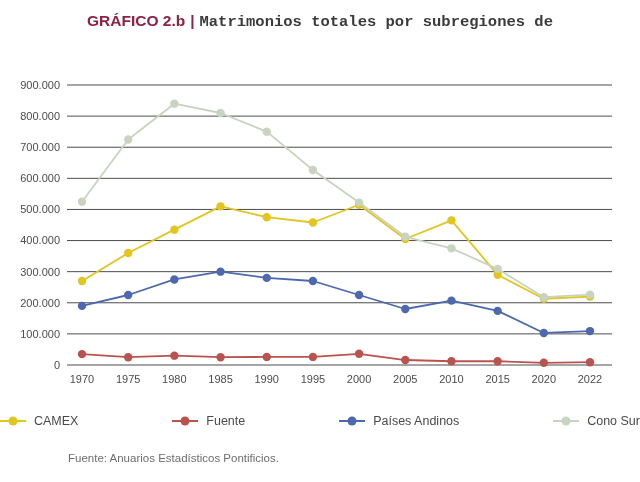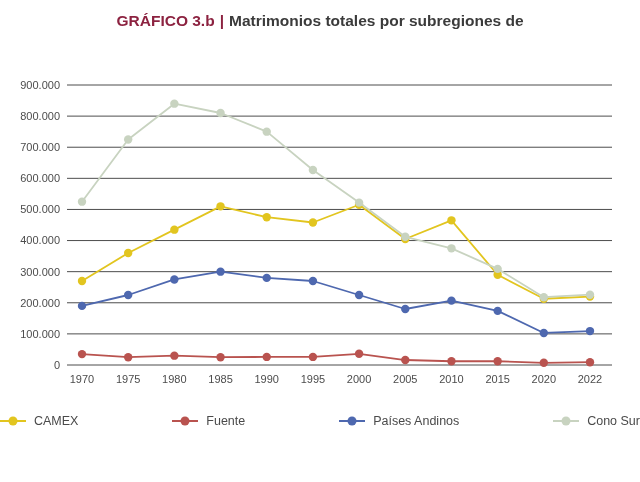--- a/index.html
+++ b/index.html
@@ -6,21 +6,21 @@
   .page{
     width:640px;height:482px;position:relative;background:#ffffff;
     font-family:"Liberation Sans", sans-serif;overflow:hidden;
   }
   .title{
     position:absolute;top:10px;left:0;right:0;text-align:center;
     font-size:15.5px;font-weight:bold;line-height:22px;color:#3b3b3b;
   }
   .t-maroon{color:#8c2240;}
   .t-sep{margin:0 5px;font-weight:bold;}
-  .t-dark{color:#3b3b3b;}
+  .t-dark{color:#3b3b3b;font-family:Liberation Mono, monospace;}
   #chart{position:absolute;top:70px;left:0;}
   .legend{
     position:absolute;top:414px;left:0;right:0;
     display:flex;justify-content:space-between;align-items:center;gap:44px;
   }
   .legend-item{display:flex;align-items:center;gap:8px;}
   .lg-marker{position:relative;width:26px;height:2px;display:inline-block;}
   .lg-dot{
     position:absolute;left:50%;top:50%;width:9px;height:9px;border-radius:50%;
     transform:translate(-50%,-50%);
@@ -30,21 +30,21 @@
     position:absolute;top:452px;left:68px;
     font-size:11.5px;color:#6e6e6e;
   }
 </style>
 </head>
 <body>
 
 <div class="page">
 
   <div class="title">
-    <span class="t-maroon">GRÁFICO 3.b</span><span class="t-maroon t-sep">|</span><span class="t-dark">Matrimonios totales por subregiones de</span>
+    <span class="t-maroon">GRÁFICO 2.b</span><span class="t-maroon t-sep">|</span><span class="t-dark">Matrimonios totales por subregiones de</span>
     <br>
   </div>
 
   <svg id="chart" width="640" height="330">
       <line x1="67" y1="295" x2="612" y2="295" stroke="#4d4d4d" stroke-width="1"></line>
       <text x="60" y="295" text-anchor="end" dy="0.35em" font-size="11" fill="#4c4c4c" font-family="Liberation Sans, sans-serif">0</text>
       <line x1="67" y1="263.8888888888889" x2="612" y2="263.8888888888889" stroke="#4d4d4d" stroke-width="1"></line>
       <text x="60" y="263.8888888888889" text-anchor="end" dy="0.35em" font-size="11" fill="#4c4c4c" font-family="Liberation Sans, sans-serif">100.000</text>
       <line x1="67" y1="232.77777777777777" x2="612" y2="232.77777777777777" stroke="#4d4d4d" stroke-width="1"></line>
       <text x="60" y="232.77777777777777" text-anchor="end" dy="0.35em" font-size="11" fill="#4c4c4c" font-family="Liberation Sans, sans-serif">200.000</text>
@@ -148,14 +148,15 @@
         <span class="lg-label">Países Andinos</span>
       </div>
       <div class="legend-item">
         <span class="lg-marker" style="background: rgb(200, 211, 192);">
           <span class="lg-dot" style="background: rgb(200, 211, 192);"></span>
         </span>
         <span class="lg-label">Cono Sur</span>
       </div>
     </div>
 
+  <div class="footer">Fuente: Anuarios Estadísticos Pontificios.</div>
 
 </div>
 
 </body></html>

